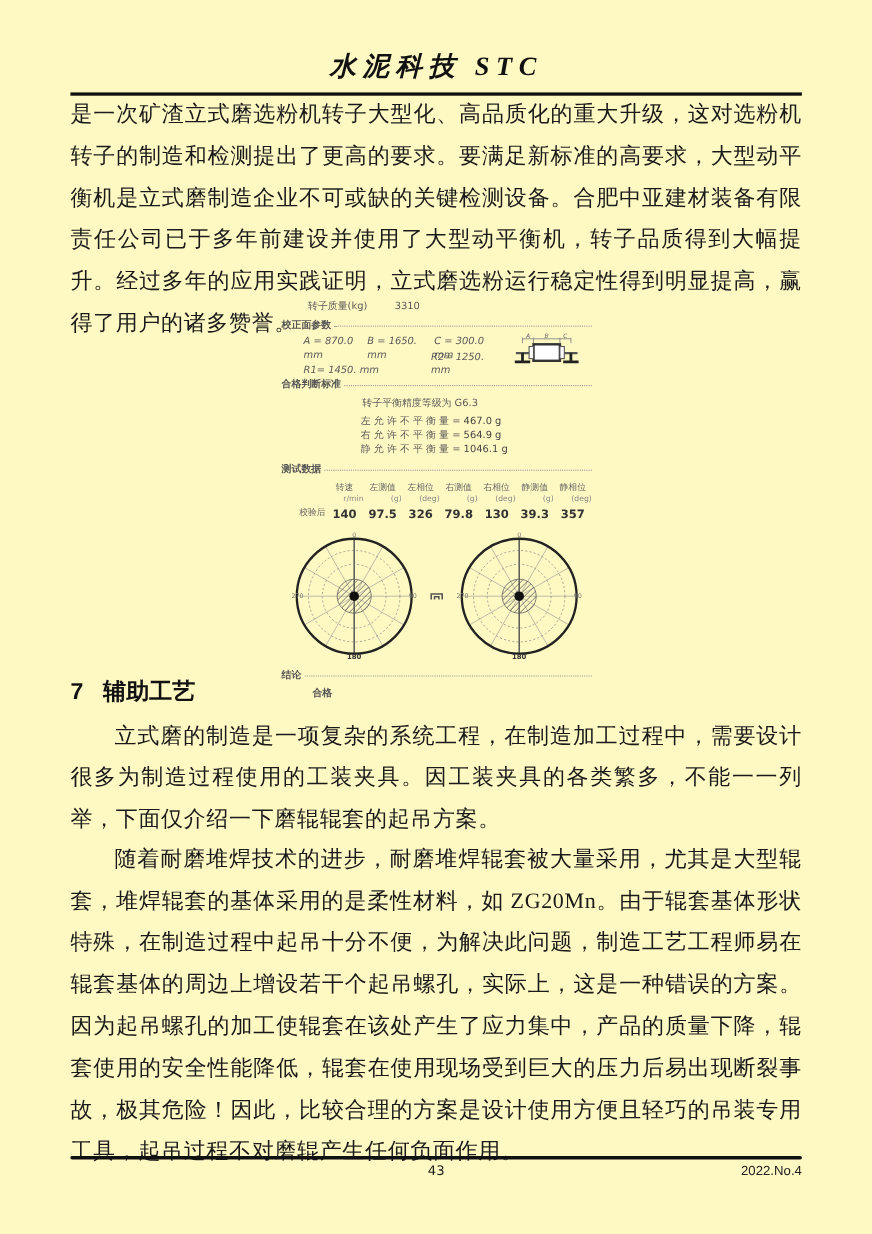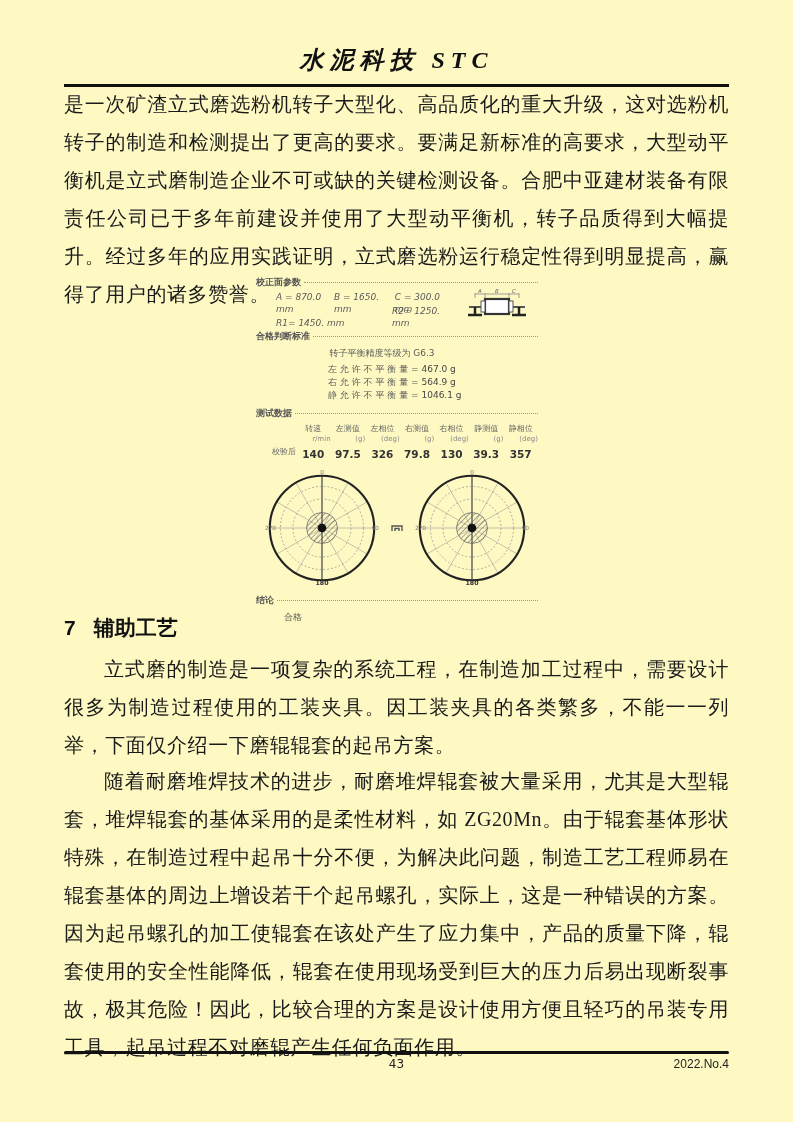--- a/index.html
+++ b/index.html
@@ -48,21 +48,21 @@
   
   .ttable{display:grid;grid-template-columns:40px repeat(7,1fr);margin-top:4px;
           text-align:center;}
   .ttable .h{font-size:8px;color:#666;}
   .ttable .u{font-size:7px;color:#888;line-height:8px;text-align:right;}
   .ttable .rowlbl{font-size:8px;color:#666;align-self:center;text-align:right;padding-left:2px;}
   .ttable .v{font-size:10.5px;font-weight:bold;color:#333;padding-top:5px;}
   
   .plots{display:flex;justify-content:center;align-items:center;gap:10px;margin-top:10px;}
   .plots svg{display:block;}
-  .conclusion-block{padding-left:28px;padding-top:5px;font-weight:normal;color:#555;}
+  .conclusion-block{padding-left:28px;padding-top:5px;font-weight:bold;color:#555;}
   
   .fig-caption{
     position:absolute;top:588px;left:64px;width:665px;text-align:center;
     font-family:"Liberation Sans","DejaVu Sans",sans-serif;
     font-size:15px;font-weight:bold;color:#111;
   }
   .sec-heading{
     position:absolute;top:614px;left:64px;
     font-family:"Liberation Sans","DejaVu Sans",sans-serif;
     font-size:21px;font-weight:bold;color:#111;
@@ -84,20 +84,24 @@
 
 <div class="page">
 
   <div class="journal-title">水泥科技 STC</div>
   <div class="header-rule"></div>
 
   <p class="body-par p1">是一次矿渣立式磨选粉机转子大型化、高品质化的重大升级，这对选粉机转子的制造和检测提出了更高的要求。要满足新标准的高要求，大型动平衡机是立式磨制造企业不可或缺的关键检测设备。合肥中亚建材装备有限责任公司已于多年前建设并使用了大型动平衡机，转子品质得到大幅提升。经过多年的应用实践证明，立式磨选粉运行稳定性得到明显提高，赢得了用户的诸多赞誉。</p>
 
   <div class="report">
 
+    <div class="rpt-row mass-row">
+      <span>转子质量(kg)</span>
+      <span class="val">3310</span>
+    </div>
 
     <div class="sec-rule">
       <span class="lbl">校正面参数</span>
         <span class="dots"></span>
     </div>
 
     <div class="param-block">
       <div class="param-line">
         <span class="pa">A =  870.0 mm</span>
         <span class="pb">B =  1650. mm</span>

